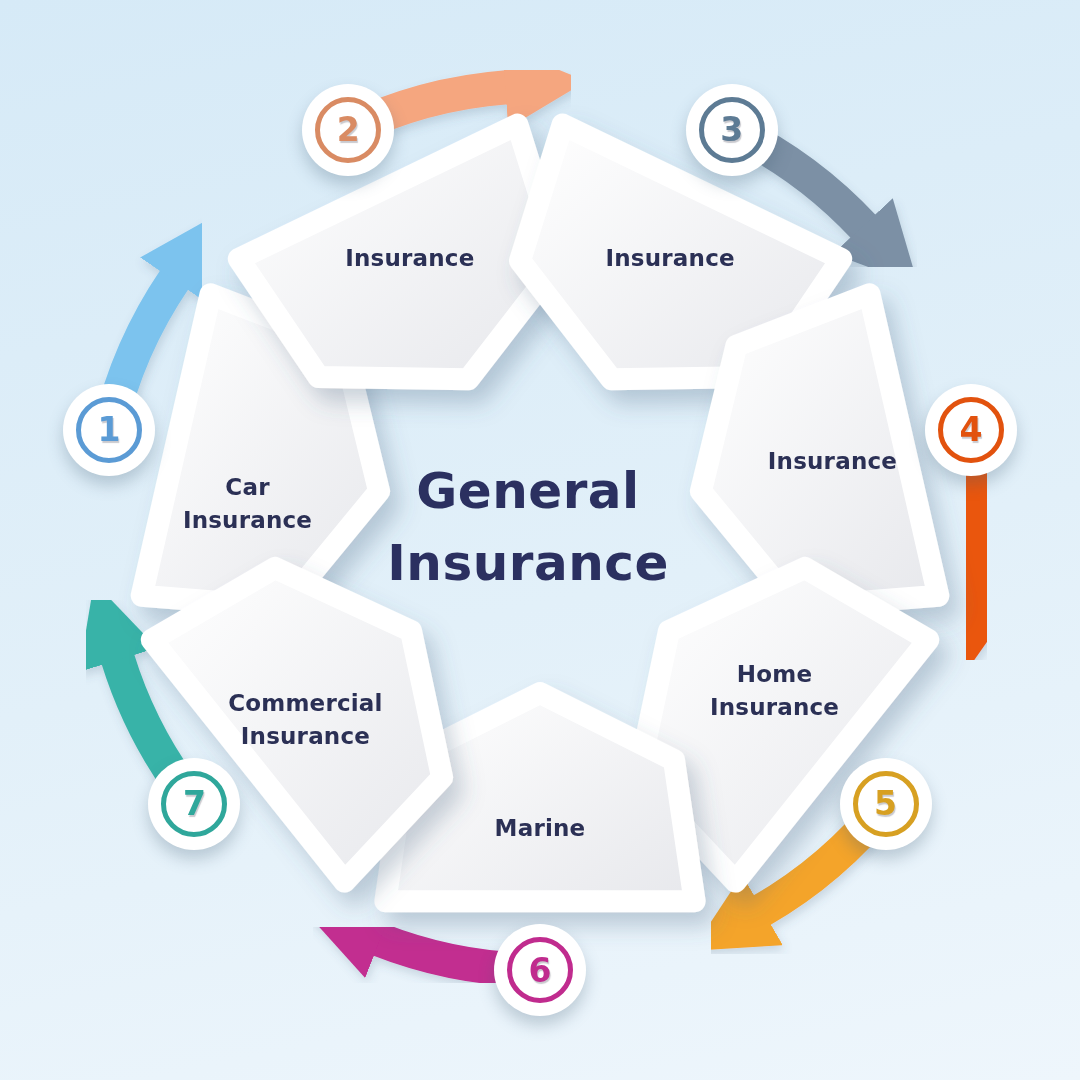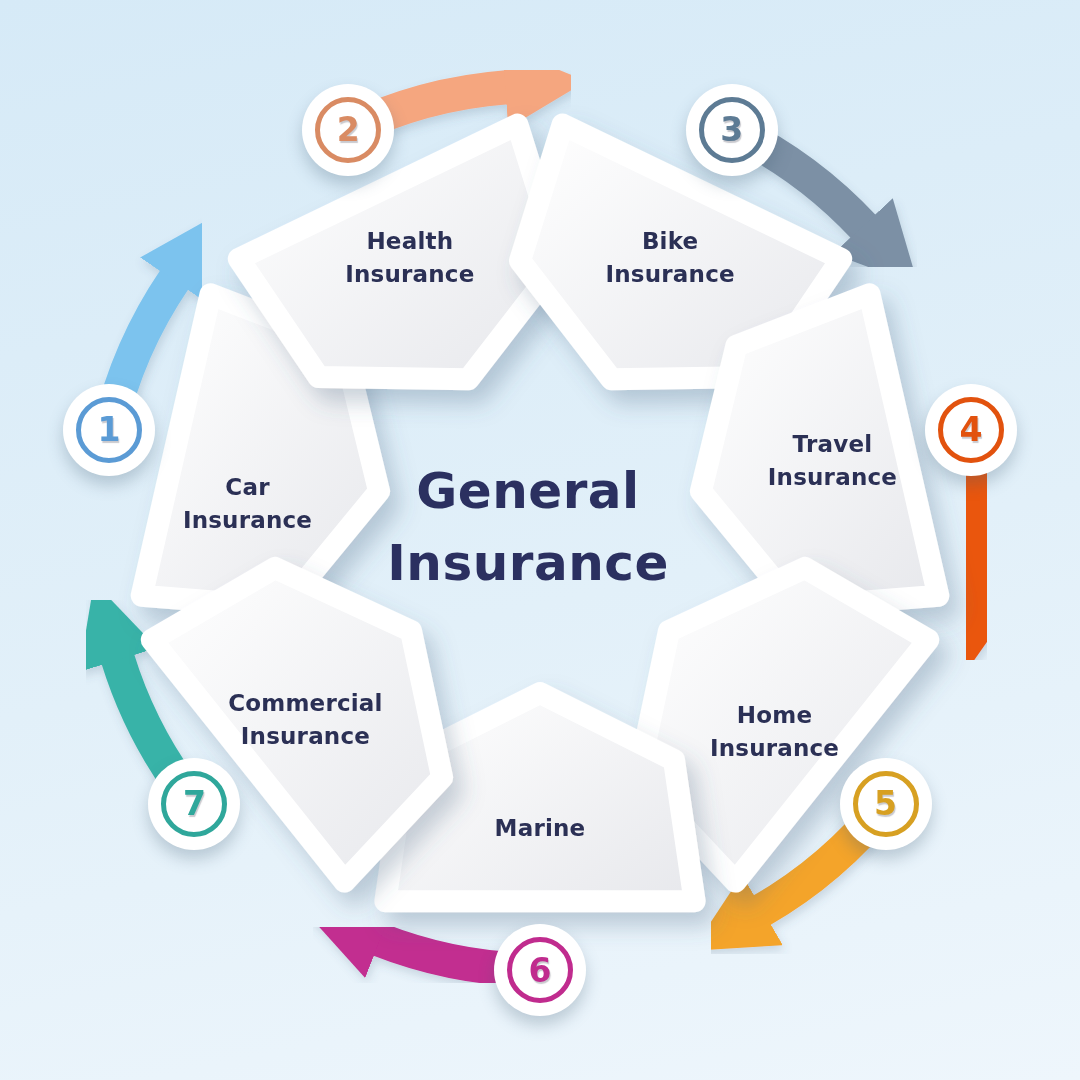--- a/index.html
+++ b/index.html
@@ -152,32 +152,29 @@
           <span class="badge-num" style="color: rgb(47, 167, 155);">7</span>
         </div>
       </div>
     </div>
   <div id="labels" class="layer">
       <div class="seg-label" style="left: 247.525px; top: 460px; margin-top: 44px;">
         <div>Car</div>
         <div>Insurance</div>
       </div>
       <div class="seg-label" style="left: 409.855px; top: 257.7px;">
-        <div>Health</div>
         <div>Insurance</div>
       </div>
       <div class="seg-label" style="left: 670.145px; top: 257.7px;">
-        <div>Bike</div>
         <div>Insurance</div>
       </div>
       <div class="seg-label" style="left: 832.475px; top: 461.229px;">
-        <div>Travel</div>
         <div>Insurance</div>
       </div>
-      <div class="seg-label" style="left: 774.554px; top: 732px; text-align: center;">
+      <div class="seg-label" style="left: 774.554px; top: 691px; text-align: center;">
         <div>Home</div>
         <div>Insurance</div>
       </div>
       <div class="seg-label" style="left: 540px; top: 828px;">
         <div>Marine</div>
       </div>
       <div class="seg-label" style="left: 305.446px; top: 720px;">
         <div>Commercial</div>
         <div>Insurance</div>
       </div>

